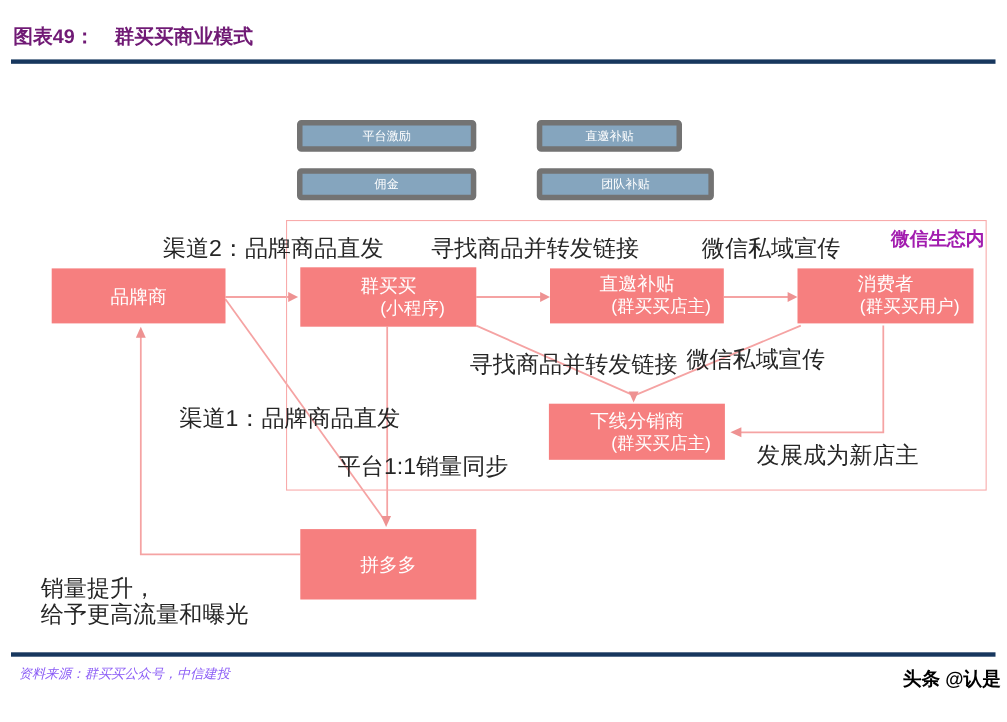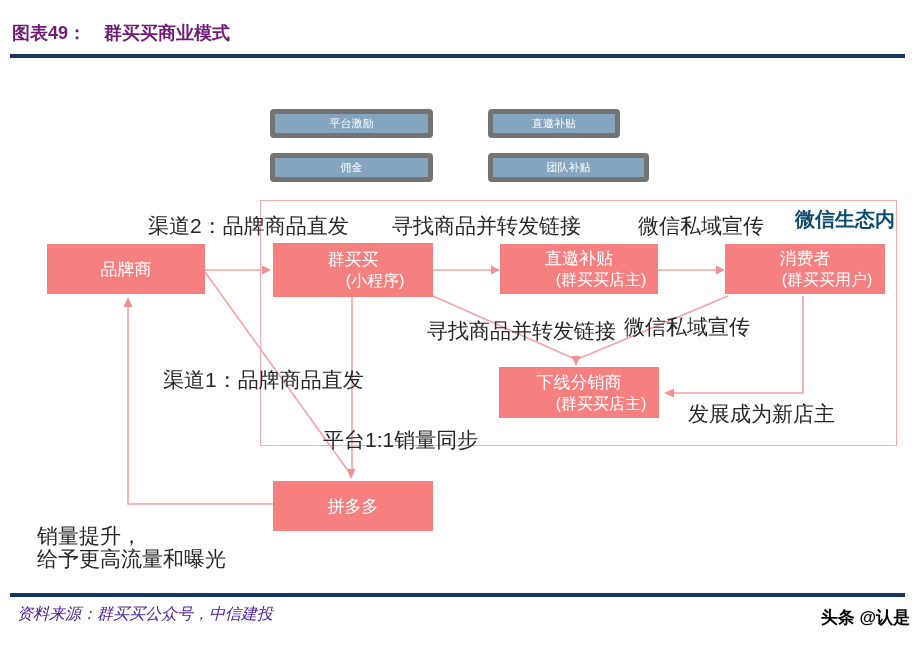--- a/index.html
+++ b/index.html
@@ -27,31 +27,31 @@
     text-align:center;box-sizing:border-box;
   }
   .node .sub{font-size:16px;margin-left:44px;}
   
   .eco-border{
     left:260px;top:200px;width:637px;height:246px;
     border:1.5px solid #F8ABAB;box-sizing:border-box;background:transparent;
   }
   .eco-label{
     left:760px;top:206px;width:135px;text-align:right;
-    color:#0c4a6e;font-weight:bold;font-size:20px;
+    color:#a21caf;font-weight:bold;font-size:17px;
   }
   
   .lbl{color:#262626;font-size:21px;white-space:nowrap;}
   .lbl.two{white-space:normal;line-height:23px;width:200px;margin-top:32px;}
   
   #wires{left:0;top:0;pointer-events:none;}
   
   .source{
     left:17px;top:604px;font-family:"Liberation Serif","DejaVu Serif",serif;
-    font-style:italic;font-size:16px;color:#4c1d95;white-space:nowrap;
+    font-style:italic;font-size:12px;color:#8b5cf6;white-space:nowrap;
   }
   .watermark{
     left:770px;top:606px;width:140px;text-align:right;
     font-size:17px;font-weight:900;color:#000;white-space:nowrap;
     text-shadow:2px 2px 0 rgba(255,255,255,.65);
   }
 </style>
 </head>
 <body>
 
@@ -113,31 +113,31 @@
     <span class="sub">(群买买店主)</span>
   </div>
   <div class="abs node" style="left:725px;top:244px;width:160px;height:50px;">
     <span>消费者</span>
     <span class="sub">(群买买用户)</span>
   </div>
   <div class="abs node" style="left:499px;top:367px;width:160px;height:51px;">
     <span>下线分销商</span>
     <span class="sub">(群买买店主)</span>
   </div>
-  <div class="abs node" style="left:273px;top:481px;width:160px;height:50px;">
+  <div class="abs node" style="left:273px;top:481px;width:160px;height:64px;">
     <span>拼多多</span>
   </div>
 
   <div class="abs lbl" style="left:148px;top:212px;">渠道2：品牌商品直发</div>
   <div class="abs lbl" style="left:392px;top:212px;">寻找商品并转发链接</div>
   <div class="abs lbl" style="left:638px;top:212px;">微信私域宣传</div>
   <div class="abs lbl" style="left:427px;top:317px;">寻找商品并转发链接</div>
   <div class="abs lbl" style="left:624px;top:313px;">微信私域宣传</div>
   <div class="abs lbl" style="left:163px;top:366px;">渠道1：品牌商品直发</div>
-  <div class="abs lbl" style="left:323px;top:410px;margin-top:16px;">平台1:1销量同步</div>
+  <div class="abs lbl" style="left:307px;top:410px;">平台1:1销量同步</div>
   <div class="abs lbl" style="left:688px;top:400px;">发展成为新店主</div>
   <div class="abs lbl two" style="left:37px;top:492px;">
     <span>销量提升，</span><br>
     <span>给予更高流量和曝光</span>
   </div>
 
   <div class="abs rule bottom"></div>
   <div class="abs source">资料来源：群买买公众号，中信建投</div>
   <div class="abs watermark">头条 @认是</div>
 

